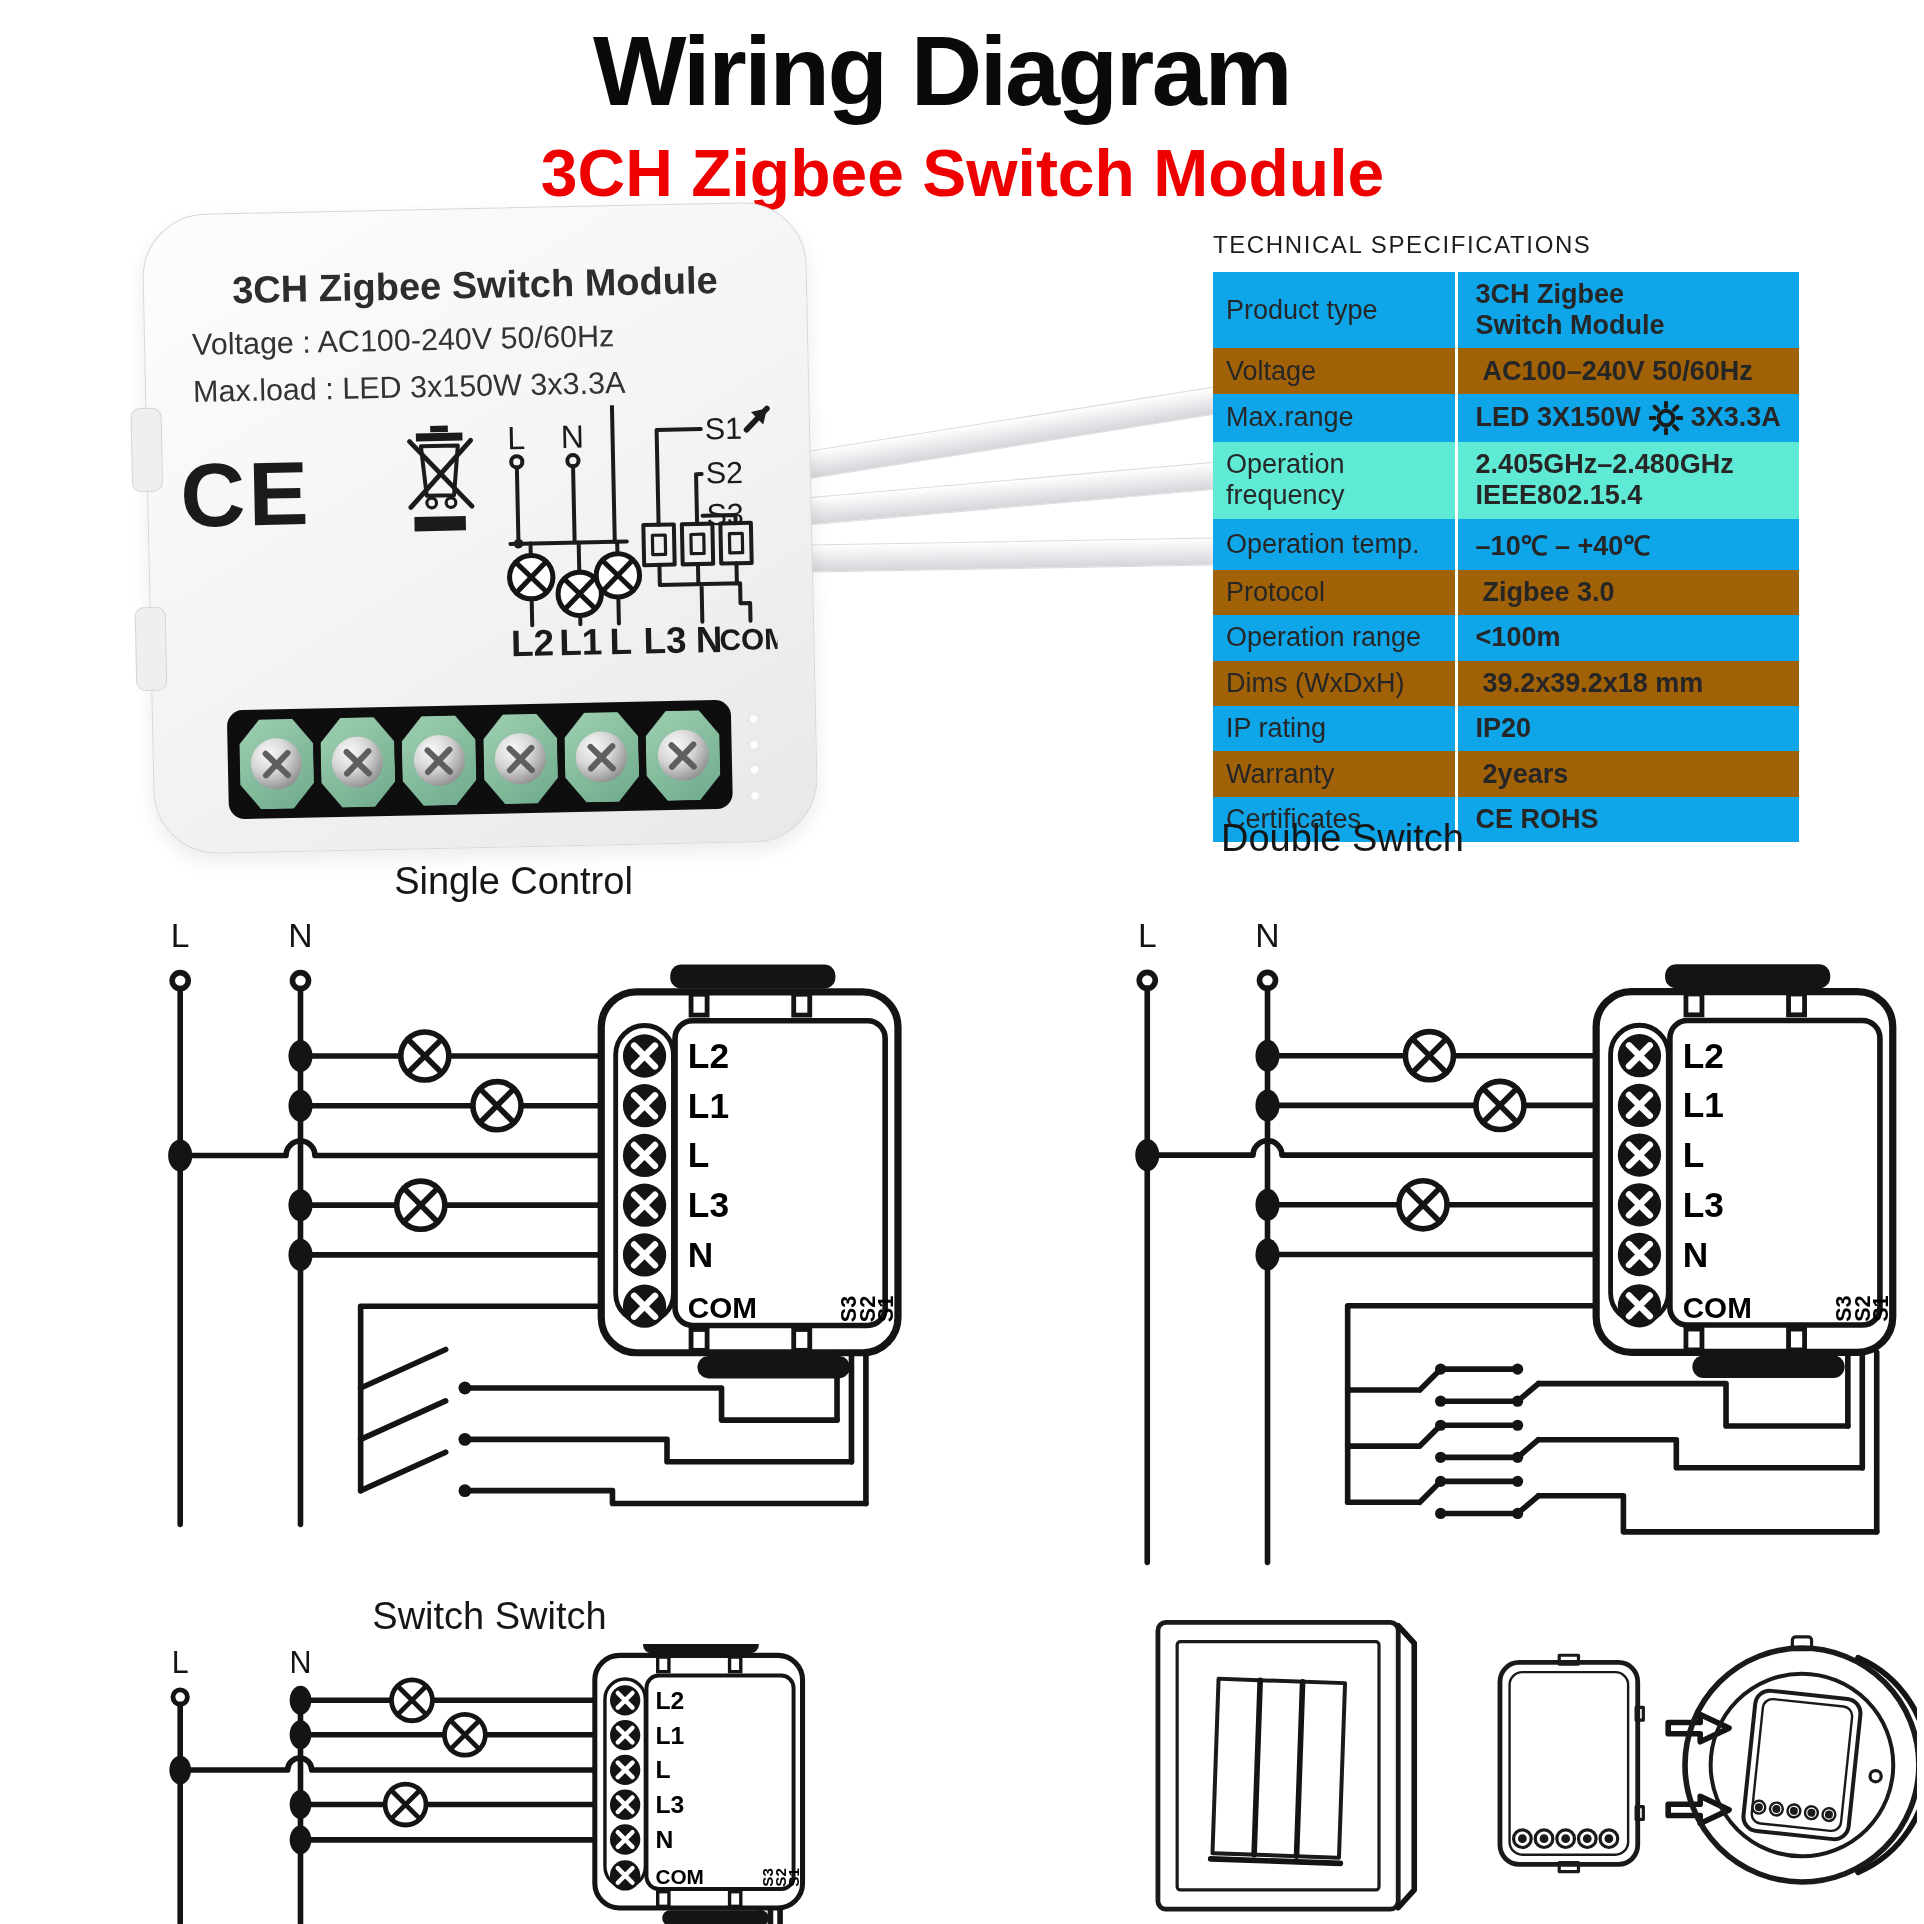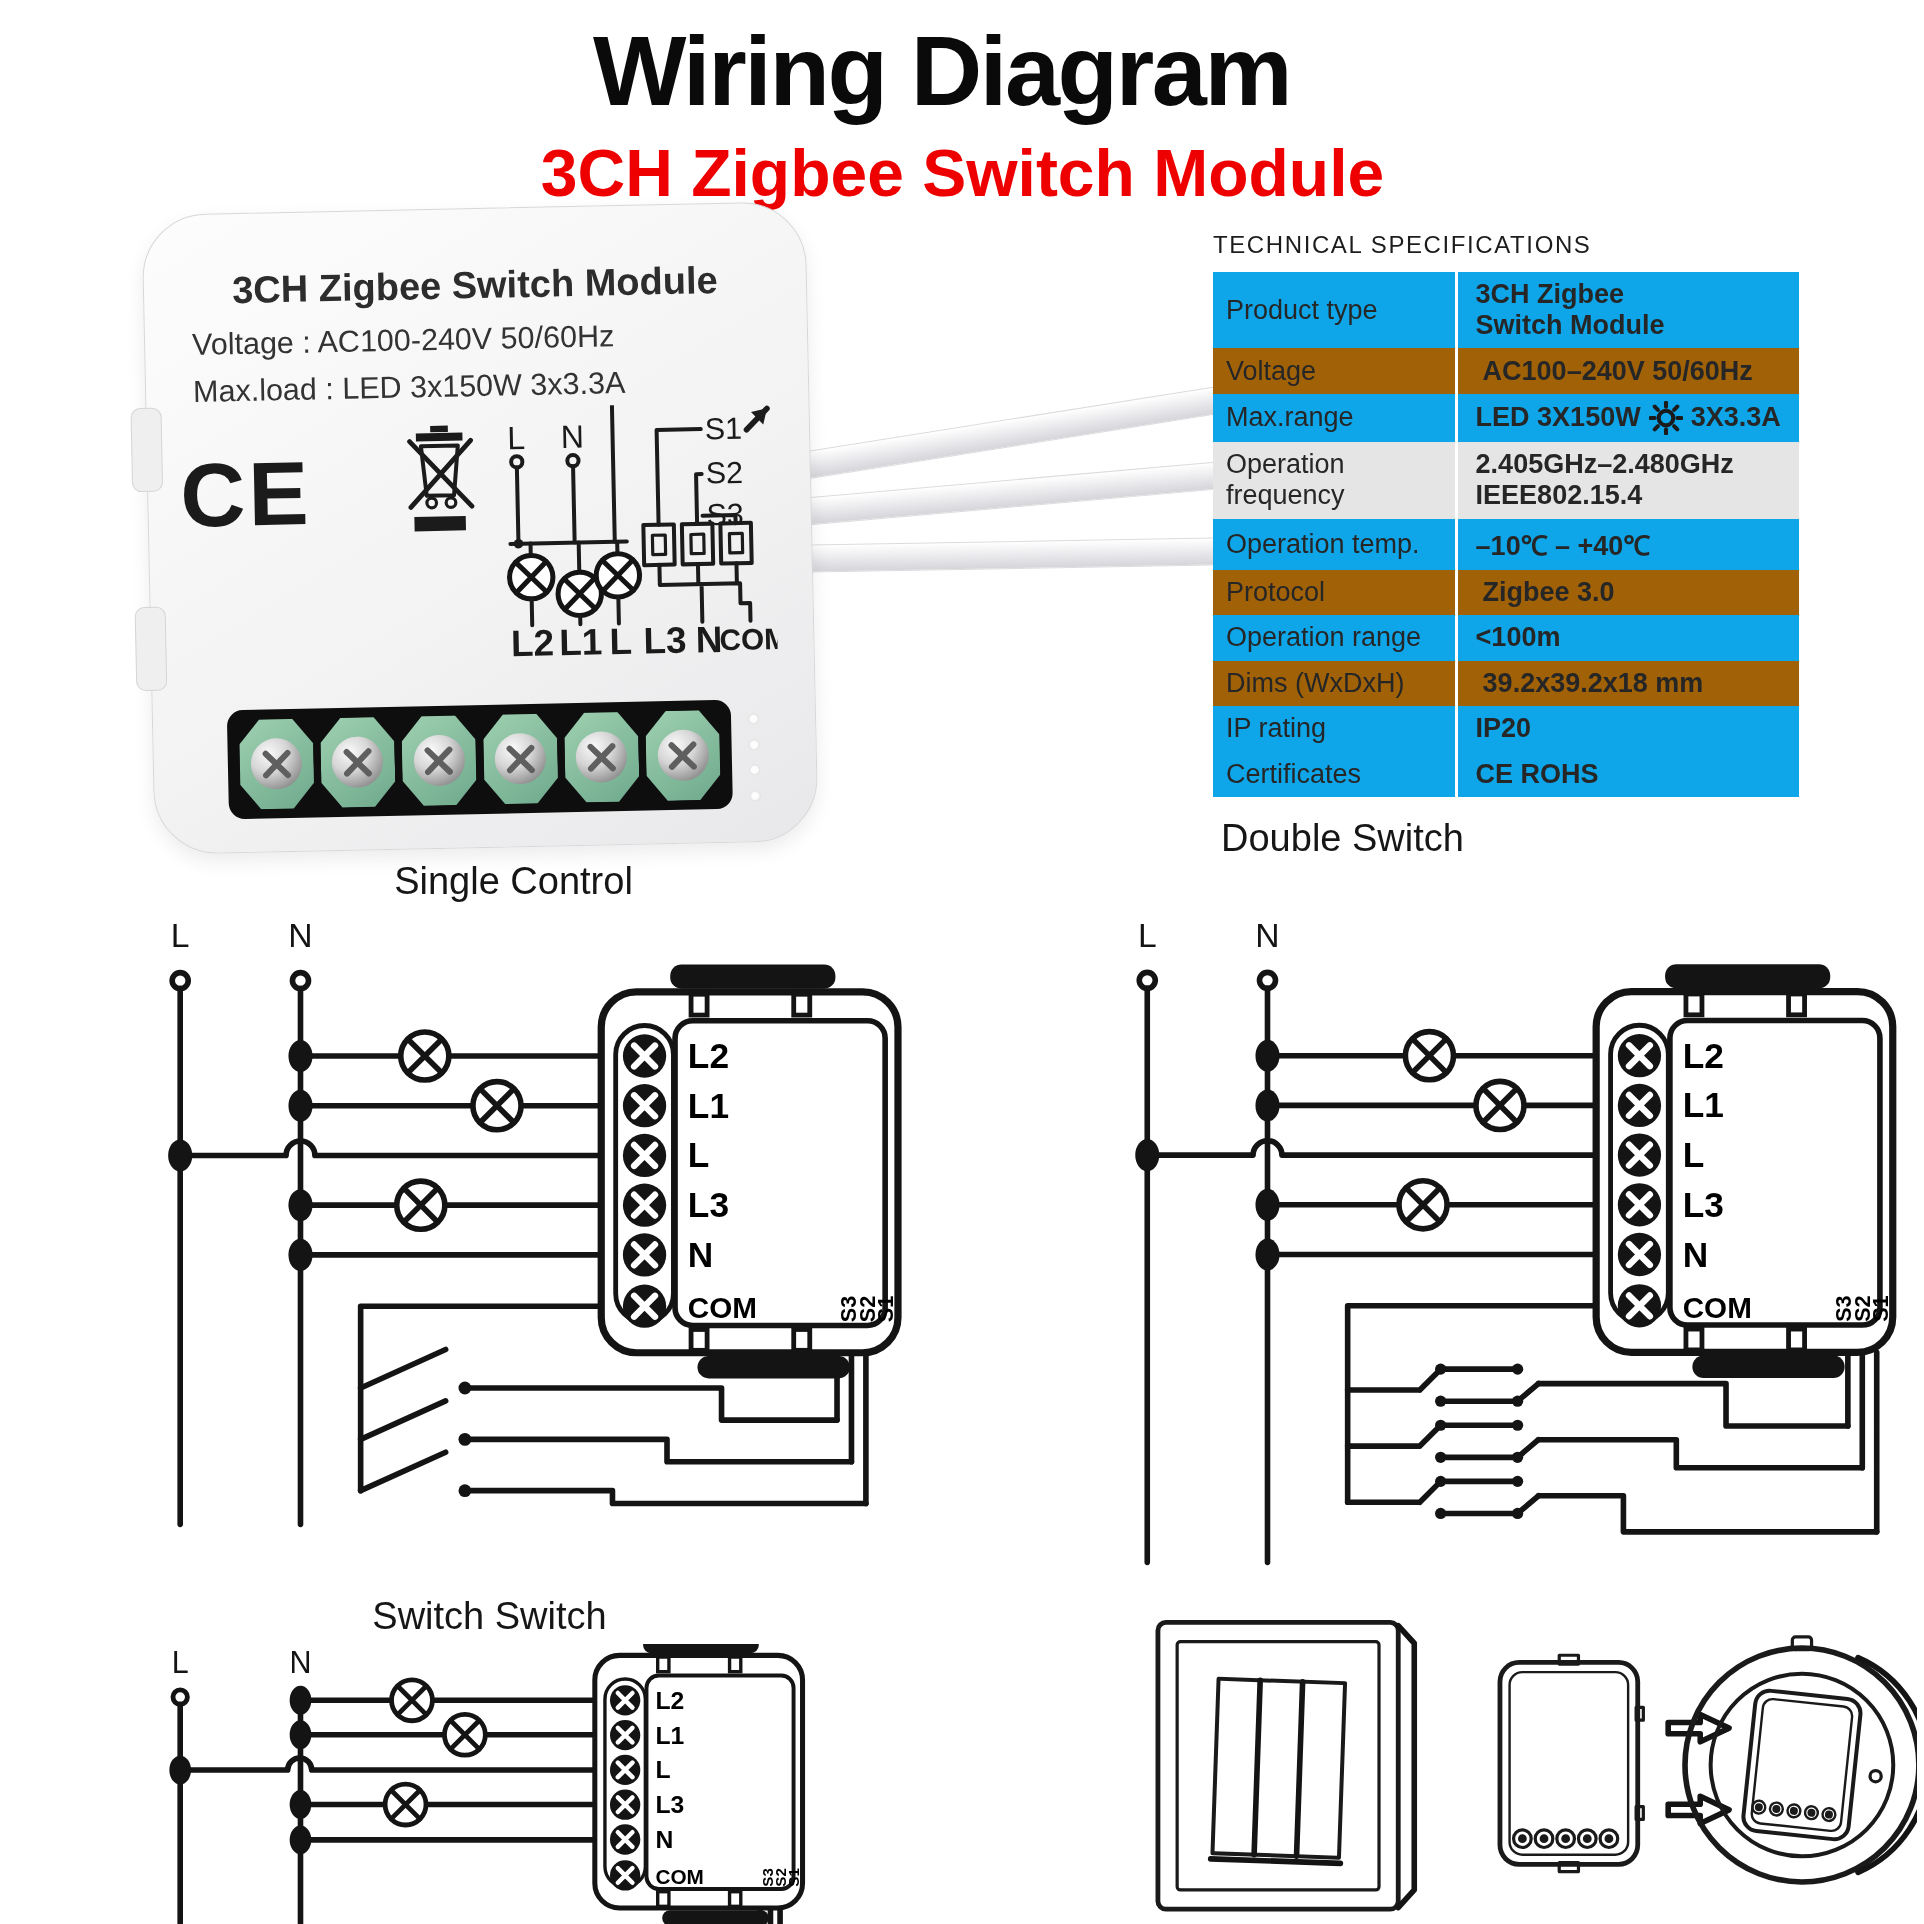--- a/index.html
+++ b/index.html
@@ -43,21 +43,21 @@
   .screw-p:after{transform:translate(-50%,-50%) rotate(-45deg);}
   .dotcol{position:absolute;left:595px;top:510px;display:flex;flex-direction:column;gap:14.4px;}
   .dotcol span{width:11.2px;height:11.2px;border-radius:50%;background:#fdfdfd;box-shadow:inset 0 0 2.4px #bbb;}
   
   .spec{position:absolute;left:1213px;top:231px;width:586px;}
   .spec-title{font-size:24px;color:#1c1c1c;letter-spacing:1.6px;margin-bottom:13px;white-space:nowrap;}
   .spec-table{width:586px;}
   .spec-row{display:flex;font-size:27px;color:#262626;}
   .spec-row.d{background:#0ea5e9;}
   .spec-row.l{background:#a16207;gap:7px;}
-  .spec-row.w{background:#e5e5e5;}
+  .spec-row.w{background:#5eead4;}
   .spec-label{width:245px;padding:7.2px 4.8px 7.2px 13px;white-space:pre-line;border-right:3.2px solid #ffffff;
     display:flex;align-items:center;box-sizing:border-box;}
   .spec-value{flex:1;padding:7.2px 4.8px 7.2px 17.6px;white-space:pre-line;display:flex;align-items:center;box-sizing:border-box;font-weight:bold;}
   .sun{margin:0 8px;}
   
   .sec-head{position:absolute;font-size:38px;color:#161616;text-align:center;width:513px;}
   .sh-single{left:257px;top:860px;}
   .sh-double{left:1086px;top:817px;}
   .sh-without{left:233px;top:1595px;}
   
@@ -254,20 +254,24 @@
         <div class="spec-value">&lt;100m</div>
       </div>
       <div class="spec-row l">
         <div class="spec-label">Dims (WxDxH)</div>
         <div class="spec-value">39.2x39.2x18 mm</div>
       </div>
       <div class="spec-row d">
         <div class="spec-label">IP rating</div>
         <div class="spec-value">IP20</div>
       </div>
+      <div class="spec-row l">
+        <div class="spec-label">Warranty</div>
+        <div class="spec-value">2years</div>
+      </div>
       <div class="spec-row d">
         <div class="spec-label">Certificates</div>
         <div class="spec-value">CE ROHS</div>
       </div>
     </div>
   </div>
 
   <div class="sec-head sh-single">Single Control</div>
   <div class="sec-head sh-double">Double Switch</div>
   <div class="sec-head sh-without">Switch Switch</div>

